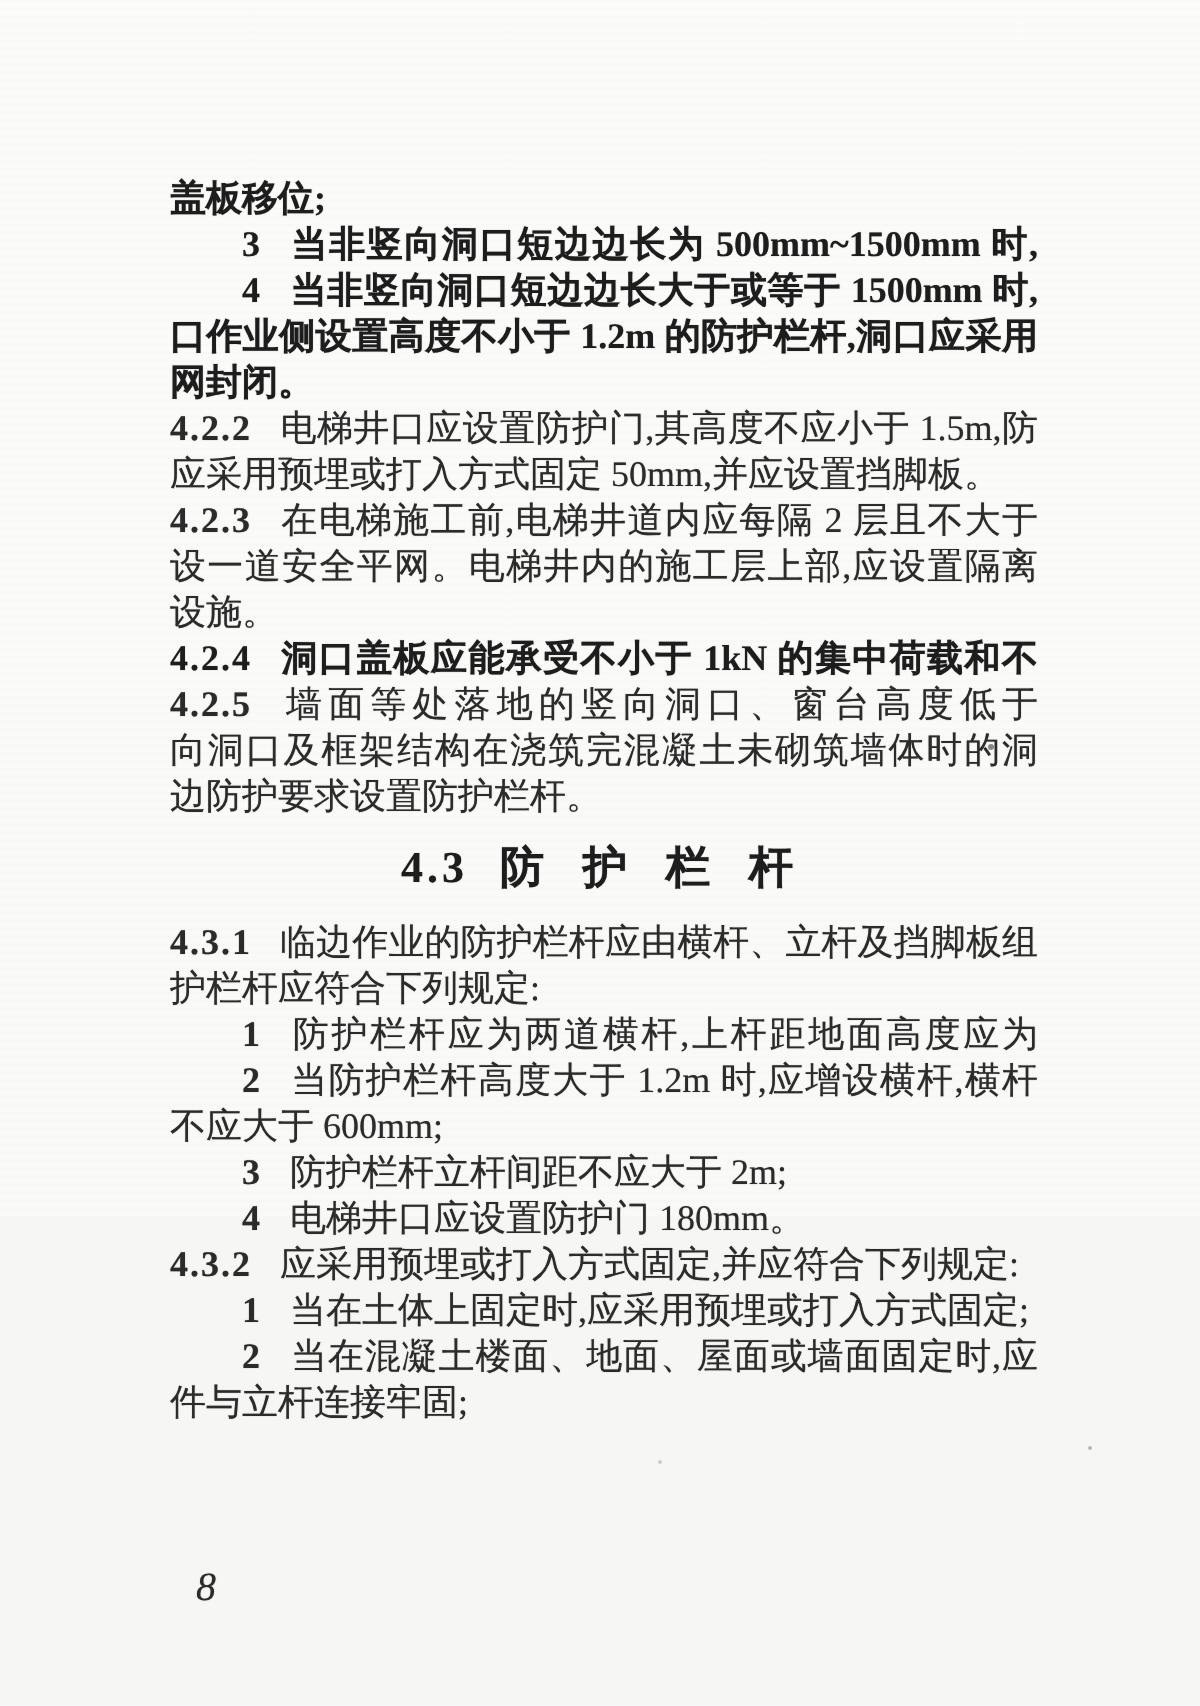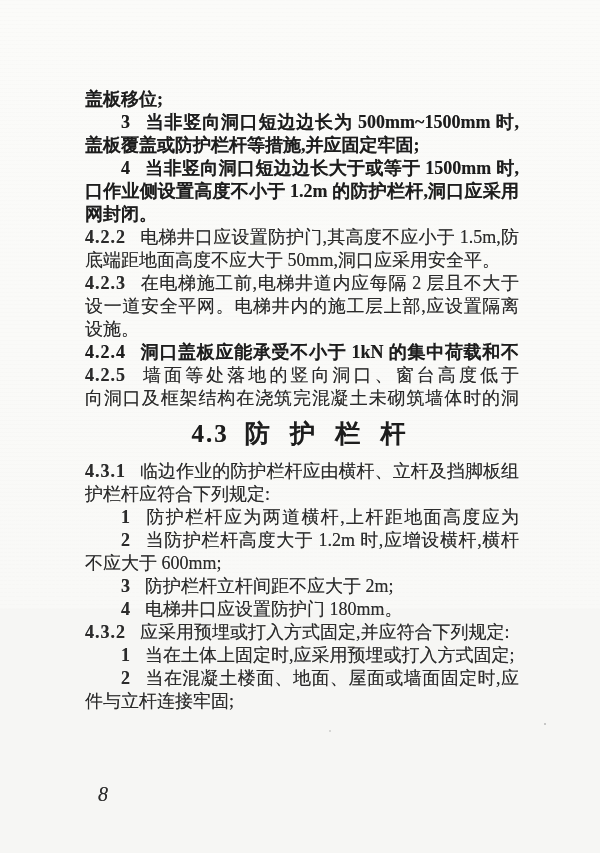--- a/index.html
+++ b/index.html
@@ -36,21 +36,21 @@
     white-space:normal;
     text-align:justify;
     text-align-last:justify;
     overflow:hidden;
   }
   .section-heading{
     height:24px;line-height:24px;
     margin-top:12px;margin-bottom:14px;
     text-align:center;
     font-weight:bold;color:#1d1d1d;
-    font-size:25px;
+    font-size:22px;
     text-shadow:0 0 0.5px rgba(40,40,40,0.55);
   }
   .section-heading .h-num{margin-right:16px;letter-spacing:2px;}
   .section-heading .h-title{letter-spacing:7px;}
   .page-number{
     position:absolute;left:98px;top:783px;
     font-style:italic;
     font-size:20px;color:#2b2b2b;
     text-shadow:0 0 0.5px rgba(40,40,40,0.5);
   }
@@ -63,32 +63,32 @@
 </style>
 </head>
 <body>
 
 <div class="page">
 
   <div class="textblock">
     <div id="block-top">
         <div class="line bold"><span>盖板移位;</span></div>
         <div class="line bold indent fill"><span class="num">3</span><span>当非竖向洞口短边边长为 500mm~1500mm 时,应采用</span></div>
-        <div class="line bold"><span>盖板覆盖或防护栏杆等措施,并应固定牢固;</span></div>
         <div class="line bold indent fill"><span class="num">4</span><span>当非竖向洞口短边边长大于或等于 1500mm 时,应在洞</span></div>
         <div class="line bold fill"><span>口作业侧设置高度不小于 1.2m 的防护栏杆,洞口应采用安全平</span></div>
         <div class="line bold"><span>网封闭。</span></div>
         <div class="line fill"><span class="num">4.2.2</span><span>电梯井口应设置防护门,其高度不应小于 1.5m,防护门</span></div>
-        <div class="line"><span>底端距地面高度不应大于 50mm,洞口应采用安全平。</span></div>
+        <div class="line"><span>应采用预埋或打入方式固定 50mm,并应设置挡脚板。</span></div>
         <div class="line fill"><span class="num">4.2.3</span><span>在电梯施工前,电梯井道内应每隔 2 层且不大于 10m 加</span></div>
         <div class="line fill"><span>设一道安全平网。电梯井内的施工层上部,应设置隔离防护</span></div>
         <div class="line"><span>设施。</span></div>
         <div class="line bold fill"><span class="num">4.2.4</span><span>洞口盖板应能承受不小于 1kN 的集中荷载和不小于</span></div>
         <div class="line fill"><span class="num">4.2.5</span><span>墙面等处落地的竖向洞口、窗台高度低于 800mm 的竖</span></div>
         <div class="line fill"><span>向洞口及框架结构在浇筑完混凝土未砌筑墙体时的洞口,应按临</span></div>
+        <div class="line"><span>边防护要求设置防护栏杆。</span></div>
       </div>
 
     <div class="section-heading">
       <span class="h-num">4.3</span><span class="h-title">防 护 栏 杆</span>
     </div>
 
     <div id="block-bottom">
         <div class="line fill"><span class="num">4.3.1</span><span>临边作业的防护栏杆应由横杆、立杆及挡脚板组成,防</span></div>
         <div class="line"><span>护栏杆应符合下列规定:</span></div>
         <div class="line indent fill"><span class="num">1</span><span>防护栏杆应为两道横杆,上杆距地面高度应为 1.2m,下</span></div>

